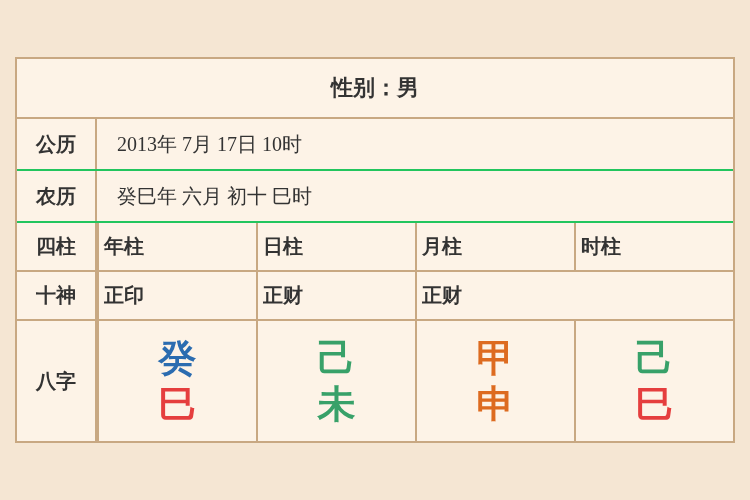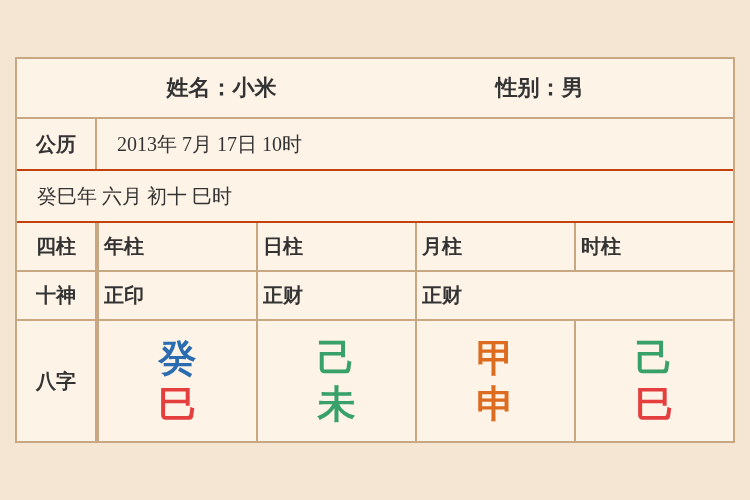--- a/index.html
+++ b/index.html
@@ -25,21 +25,21 @@
       border-bottom: 2px solid #c8a882;
       background: #fdf3e7;
     }
     .header-item {
       font-size: 22px;
       color: #333;
       font-weight: bold;
     }
     .data-row {
       display: flex;
-      border-bottom: 2px solid #c2410c;
+      border-bottom: 2px solid #22c55e;
       min-height: 52px;
       align-items: center;
     }
     .row-label {
       width: 80px;
       min-width: 80px;
       text-align: center;
       font-size: 20px;
       color: #333;
       font-weight: bold;
@@ -112,30 +112,30 @@
     .color-red { color: #e53e3e; }
     .color-green { color: #38a169; }
     .color-orange { color: #dd6b20; }
   </style>
 </head>
 <body>
 
 <div class="container">
 
   <div class="header-row">
-    <span class="header-item">姓名：小米</span>
     <span class="header-item">性别：男</span>
   </div>
 
   <div class="data-row">
     <div class="row-label">公历</div>
     <div class="row-content">2013年 7月 17日 10时</div>
   </div>
 
   <div class="data-row">
+    <div class="row-label">农历</div>
     <div class="row-content">癸巳年 六月 初十 巳时</div>
   </div>
 
   <div class="four-pillars-row">
     <div class="row-label">四柱</div>
     <div class="pillars-grid">
       <div class="pillar-cell">年柱</div>
       <div class="pillar-cell">日柱</div>
       <div class="pillar-cell">月柱</div>
       <div class="pillar-cell">时柱</div>

